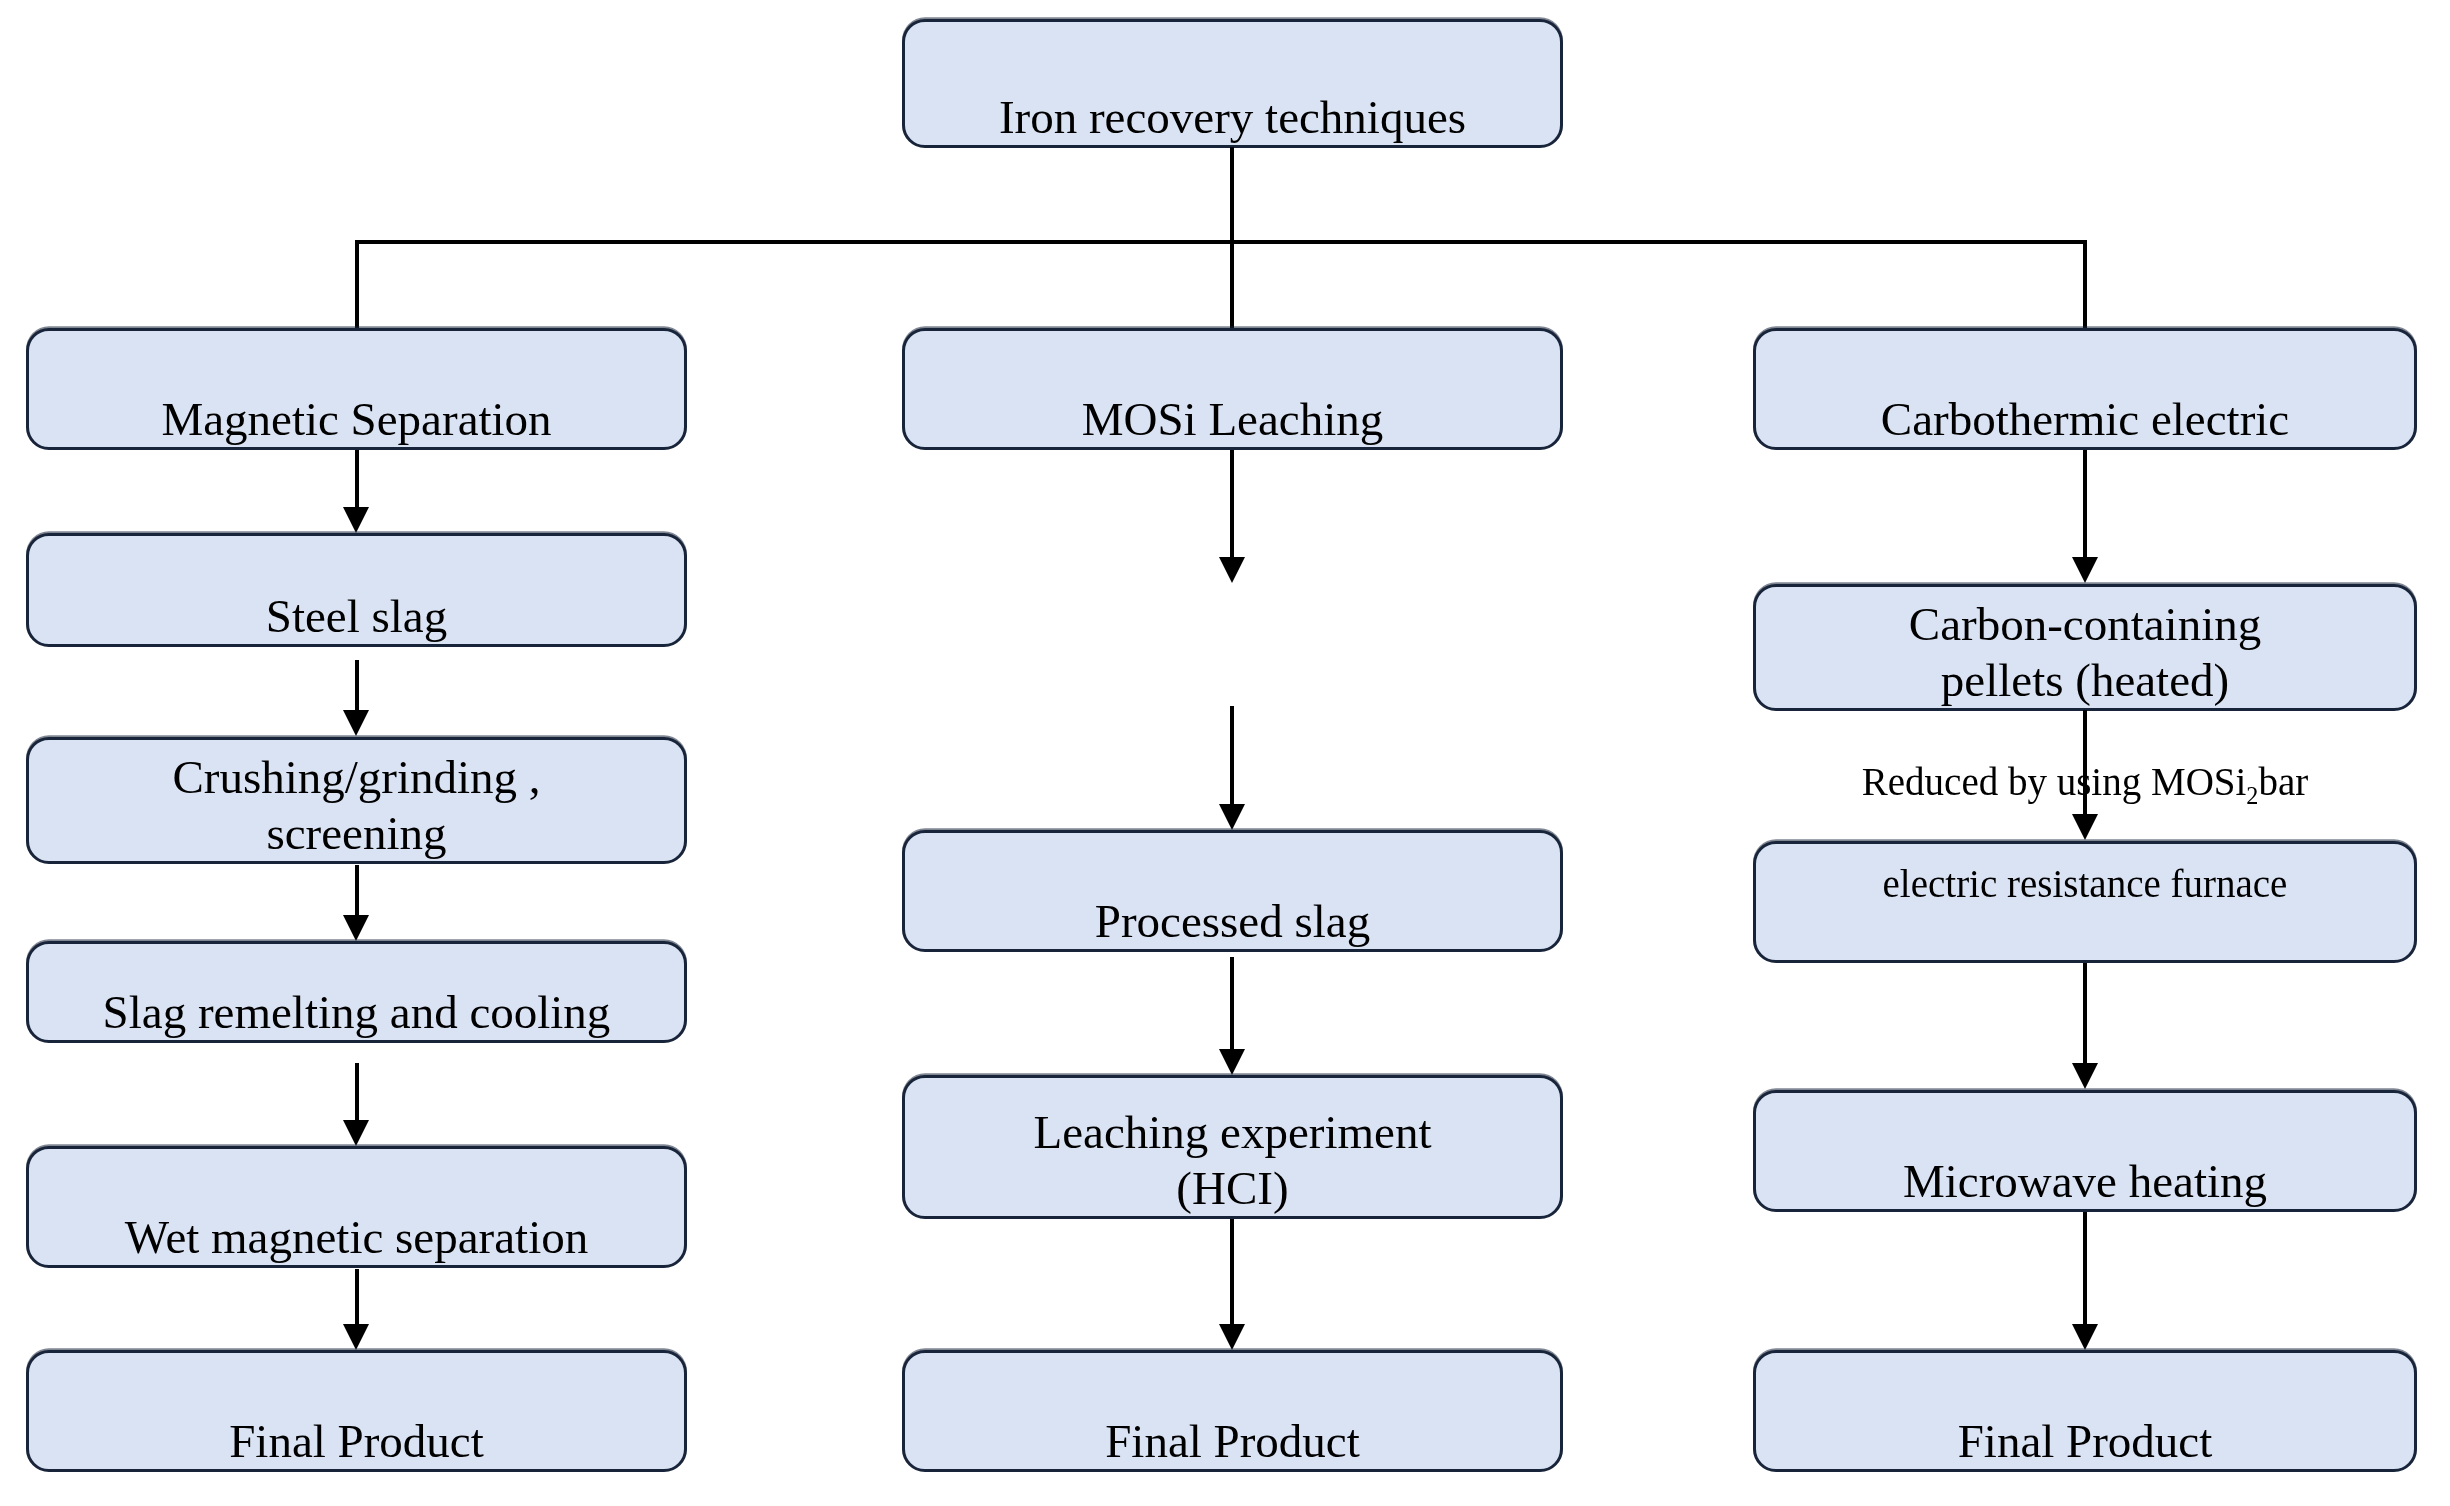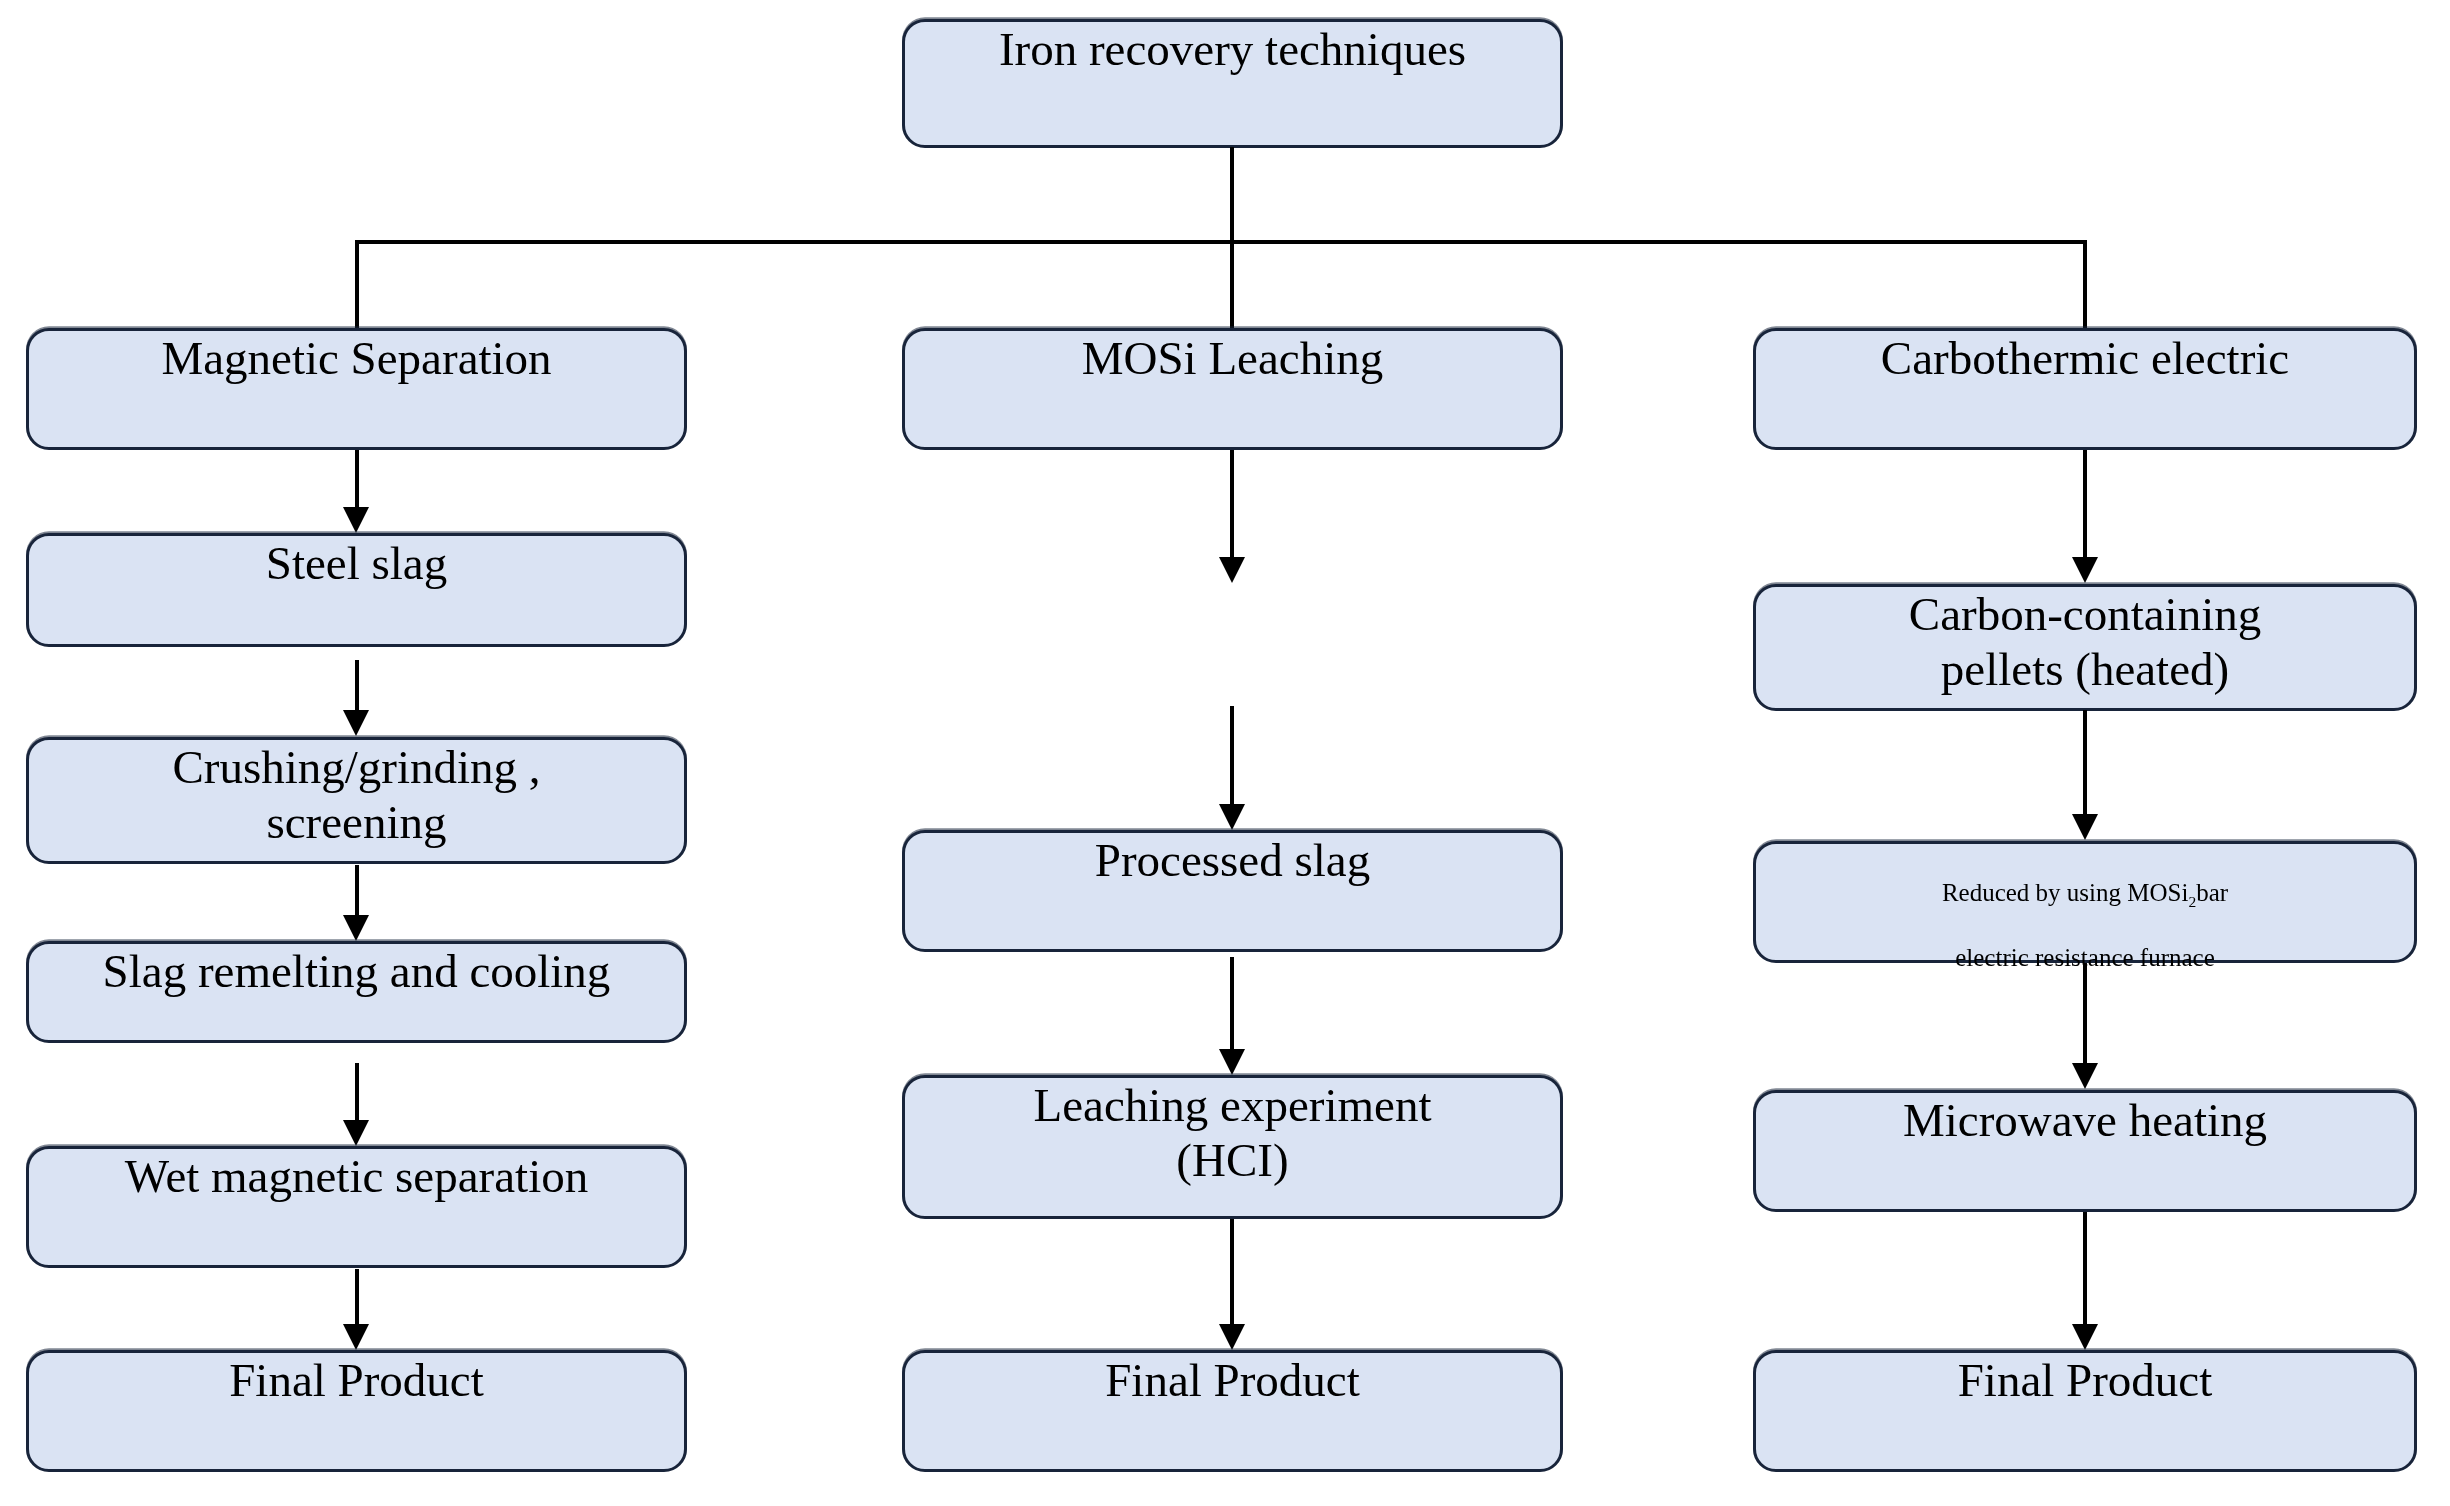--- a/index.html
+++ b/index.html
@@ -18,33 +18,33 @@
     background:var(--bg);
     overflow:hidden;
   }
   .box{
     position:absolute;
     background:var(--box-fill);
     border:3.5px solid var(--box-border);
     border-radius:23px;
     box-sizing:border-box;
     display:flex;
-    align-items:flex-start;
+    align-items:flex-end;
     justify-content:center;
     text-align:center;
     box-shadow:0 -1.7px 0 rgba(24,36,58,.55);
   }
   .box-label{
     font-size:47px;
     line-height:1.18;
     white-space:pre-line;
     padding:0 15.7px;
   }
   .box-label.small{
-    font-size:25px;
+    font-size:39px;
     line-height:1.3;
   }
   .box-label sub{
     font-size:0.62em;
     line-height:0;
   }
   .label-line{display:block;}
   .vline{position:absolute;width:3.5px;background:var(--line-color);}
   .hline{position:absolute;height:3.5px;background:var(--line-color);}
   .arrowhead{

